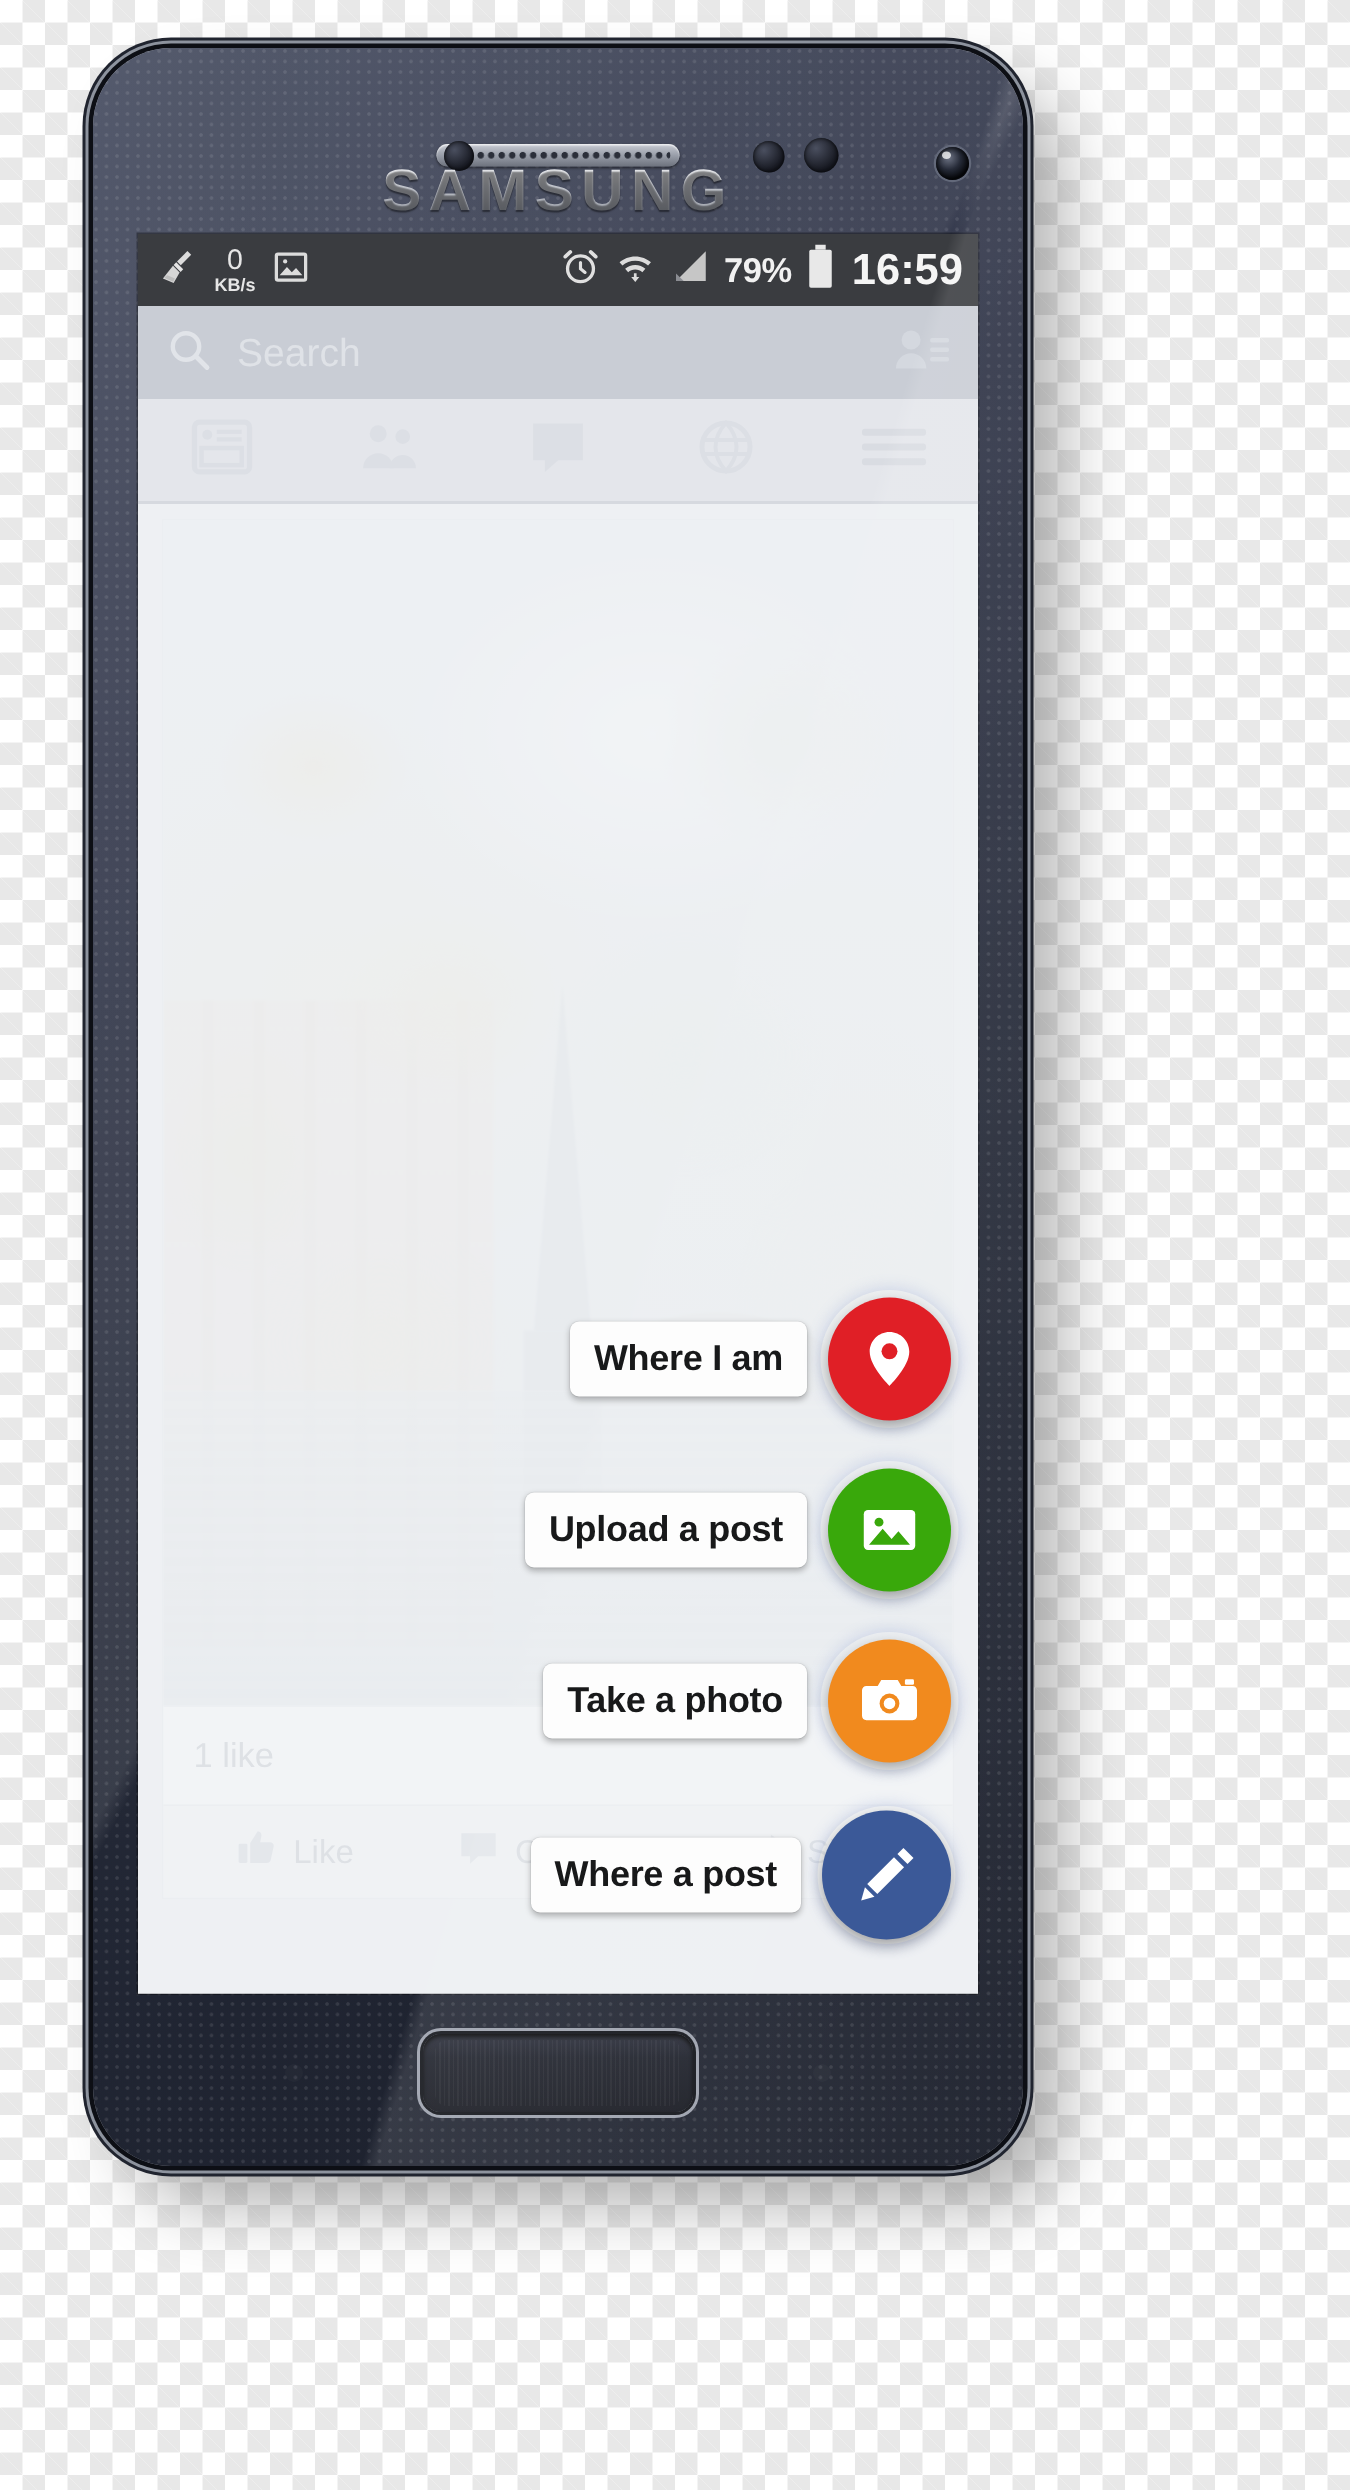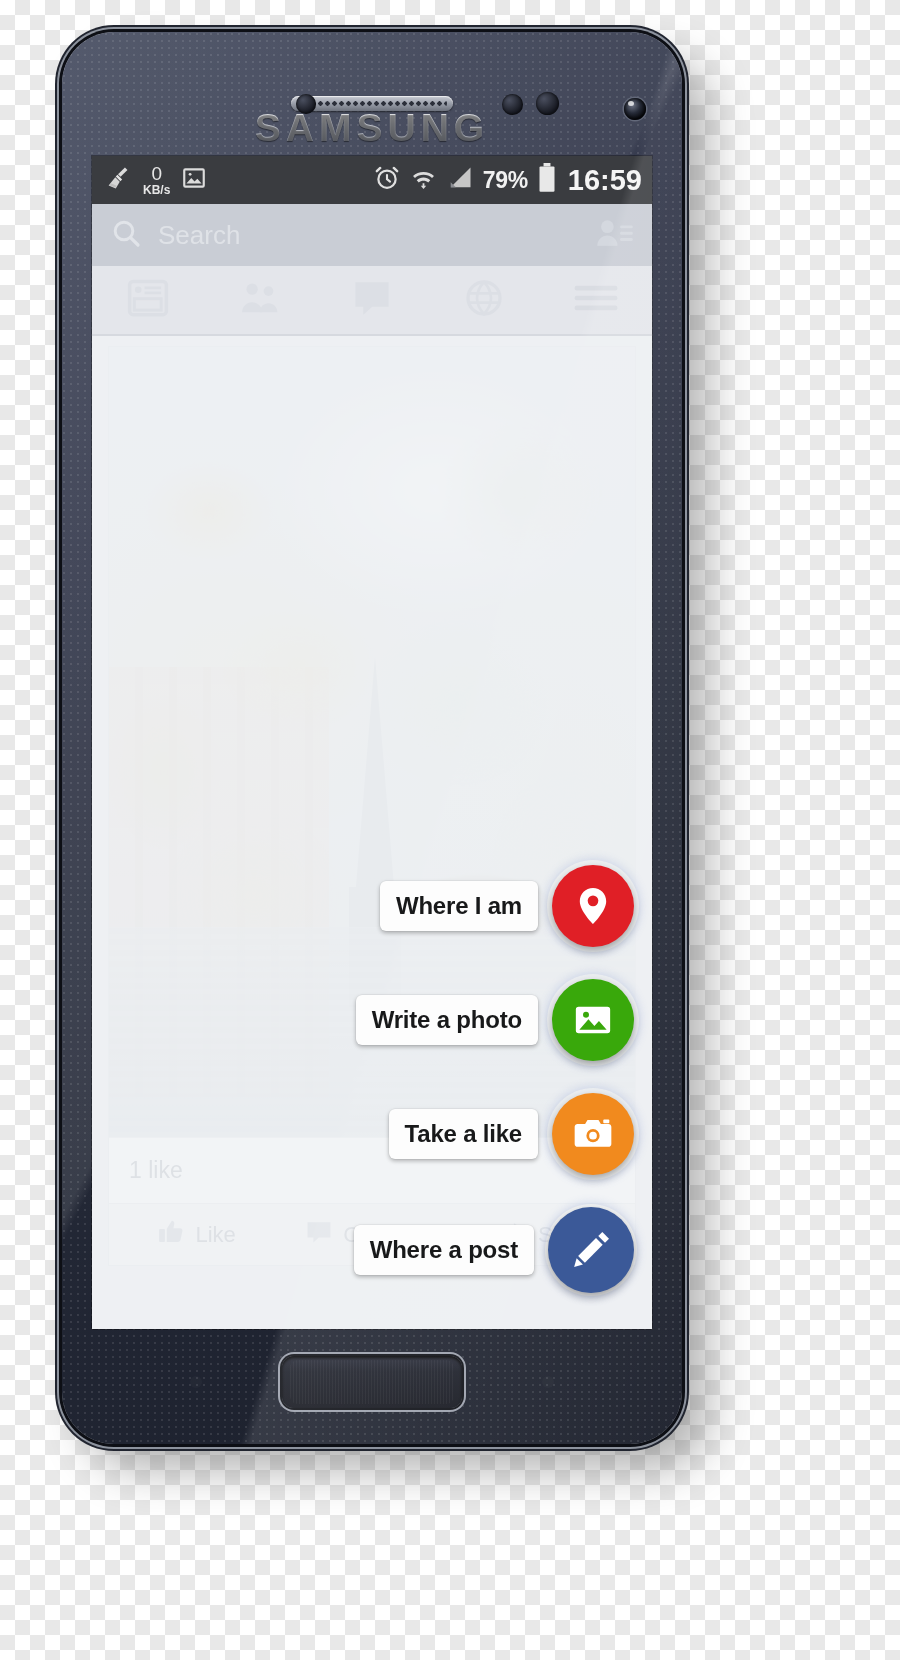--- a/index.html
+++ b/index.html
@@ -600,32 +600,32 @@
           <span class="fab-label">Where I am</span>
           <span class="fab small" style="background:#e01f26;">
             <svg width="44" height="44" viewBox="0 0 24 24">
               <path d="M12 2.2c-4 0-7.2 3.2-7.2 7.2 0 5.4 7.2 12.4 7.2 12.4s7.2-7 7.2-12.4c0-4-3.2-7.2-7.2-7.2z" fill="#ffffff"></path>
               <circle cx="12" cy="9.2" r="2.9" fill="#e01f26"></circle>
             </svg>
           </span>
         </div>
 
         <div class="fab-row">
-          <span class="fab-label">Write a photo</span>
+          <span class="fab-label">Upload a post</span>
           <span class="fab small" style="background:#39a80b;">
             <svg width="42" height="42" viewBox="0 0 24 24">
               <rect x="2.2" y="4.4" width="19.6" height="15.2" rx="1.6" fill="#ffffff"></rect>
               <path d="M4.2 17.6l5.2-6.1 3.4 3.9 2.6-2.9 4.4 5.1z" fill="#39a80b"></path>
               <circle cx="8" cy="9" r="1.7" fill="#39a80b"></circle>
             </svg>
           </span>
         </div>
 
         <div class="fab-row">
-          <span class="fab-label">Take a like</span>
+          <span class="fab-label">Take a photo</span>
           <span class="fab small" style="background:#f18a1e;">
             <svg width="44" height="44" viewBox="0 0 24 24">
               <path d="M9 4.4h6l1.3 2.1h4.1c.9 0 1.6.7 1.6 1.6v9.3c0 .9-.7 1.6-1.6 1.6H3.6c-.9 0-1.6-.7-1.6-1.6V8.1c0-.9.7-1.6 1.6-1.6h4.1z" fill="#ffffff"></path>
               <circle cx="12" cy="12.9" r="3.6" fill="#f18a1e"></circle>
               <circle cx="12" cy="12.9" r="2.1" fill="#ffffff"></circle>
               <rect x="17.6" y="4.1" width="3.3" height="2" rx="0.5" fill="#ffffff"></rect>
             </svg>
           </span>
         </div>
 

